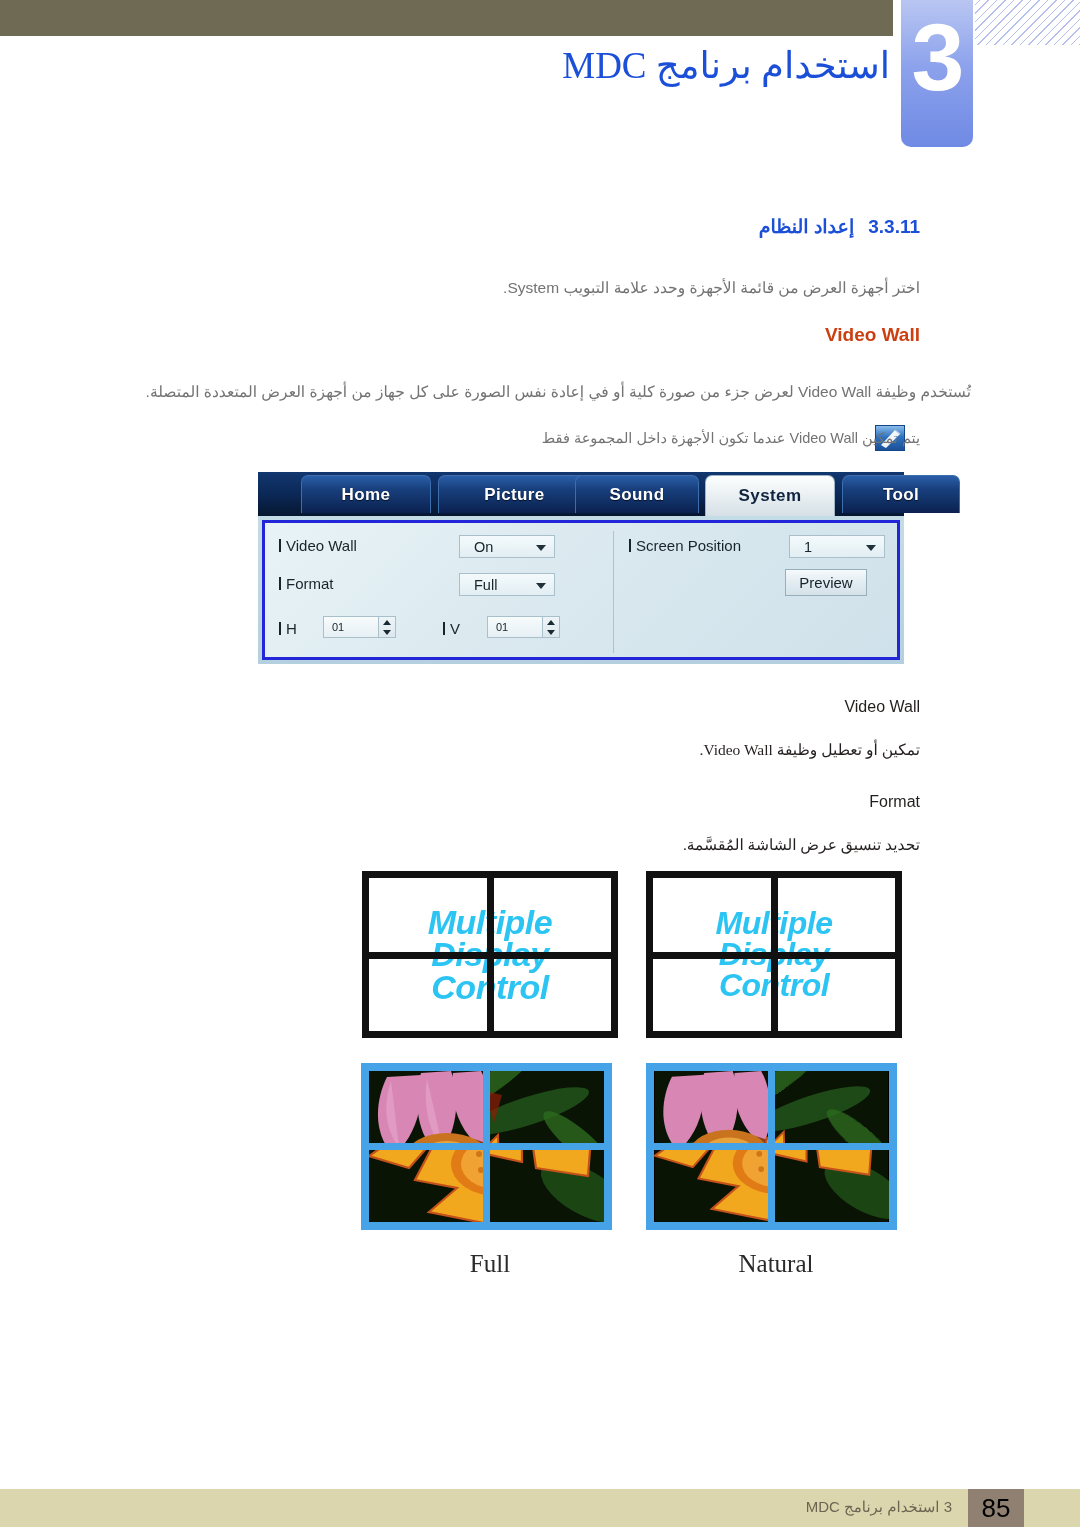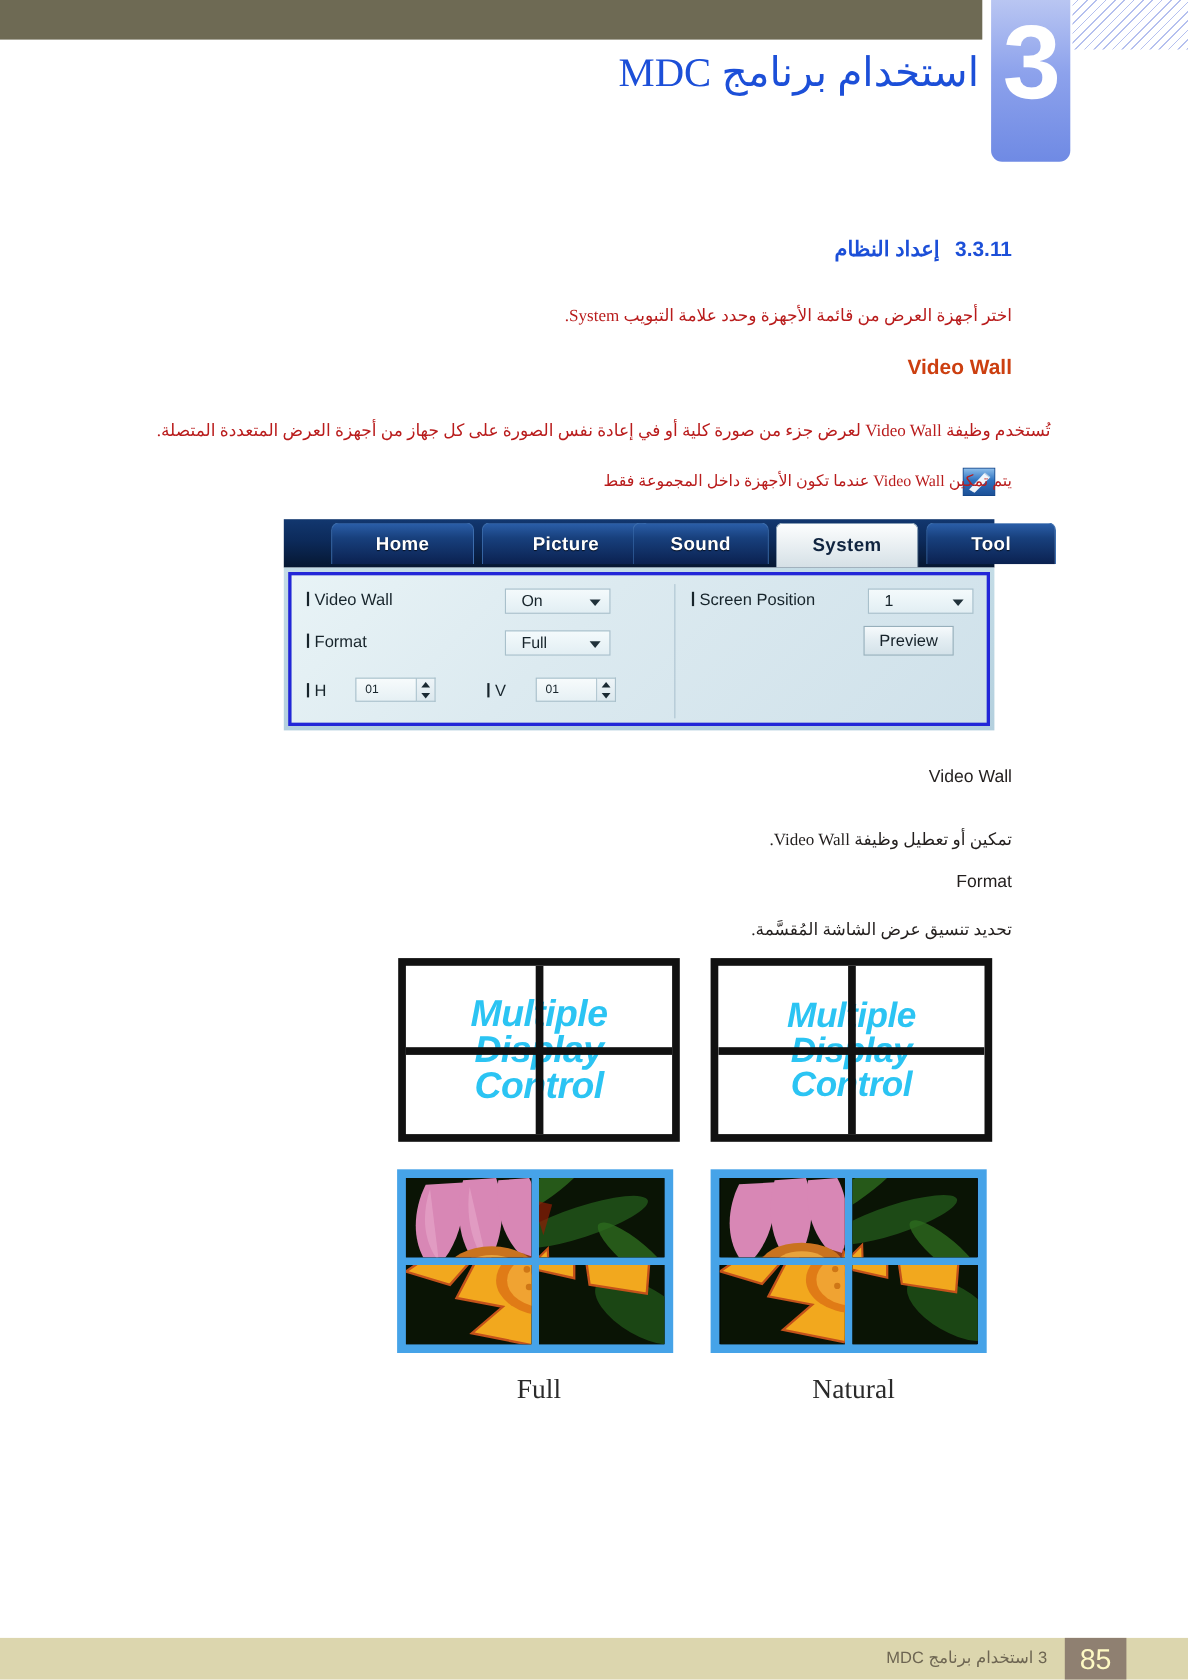--- a/index.html
+++ b/index.html
@@ -77,26 +77,26 @@
     white-space: nowrap;
   }
   .section-heading .num { margin-left: 14px; }
 
   
   .para {
     position: absolute;
     direction: rtl;
     text-align: right;
     font-size: 15.5px;
-    color: #b91c1c;
-    font-family: Liberation Serif, serif;
+    color: #737373;
+    font-family: Liberation Sans, sans-serif;
     line-height: 1.5;
   }
   .p-intro { right: 160px; top: 276px; width: 760px; }
-  .p-main  { right: 125px; top: 380px; width: 830px; }
+  .p-main  { right: 109px; top: 380px; width: 830px; }
   .p-note  { right: 160px; top: 428px; width: 690px; font-size: 14.5px; }
 
   .subhead-orange {
     position: absolute;
     right: 160px;
     top: 324px;
     font-size: 19px;
     font-weight: bold;
     color: #cc3f10;
     direction: ltr;
@@ -350,21 +350,21 @@
     left: 0; top: 1489px;
     width: 1080px; height: 38px;
     background: #dcd6ae;
   }
   .footer-pagebox {
     position: absolute;
     left: 968px; top: 1489px;
     width: 56px; height: 38px;
     background: #8f8071;
     display: flex; align-items: center; justify-content: center;
-    color: #fef9c3;
+    color: #000000;
     font-size: 26px;
     font-family: "Liberation Sans", sans-serif;
   }
   .footer-text {
     position: absolute;
     right: 128px;
     top: 1498px;
     font-size: 15px;
     color: #6d6552;
     direction: rtl;
@@ -458,21 +458,21 @@
         <span class="cval">1</span>
         <span class="carrow"></span>
       </div>
 
       <div class="btn-preview">Preview</div>
     </div>
   </div>
 </div>
 
 <div class="desc-term" style="top:698px;">Video Wall</div>
-<div class="desc-body" style="top:741px;margin-top:13px;">تمكين أو تعطيل وظيفة Video Wall.</div>
+<div class="desc-body" style="top:741px;">تمكين أو تعطيل وظيفة Video Wall.</div>
 <div class="desc-term" style="top:793px;">Format</div>
 <div class="desc-body" style="top:836px;">تحديد تنسيق عرض الشاشة المُقسَّمة.</div>
 
 <div class="wall wall-mono" style="left:362px; top:871px; width:256px; height:167px;">
   <div class="wall-text">
     <span>Multiple</span>
     <span>Display</span>
     <span>Control</span>
   </div>
   <div class="gv"></div>

